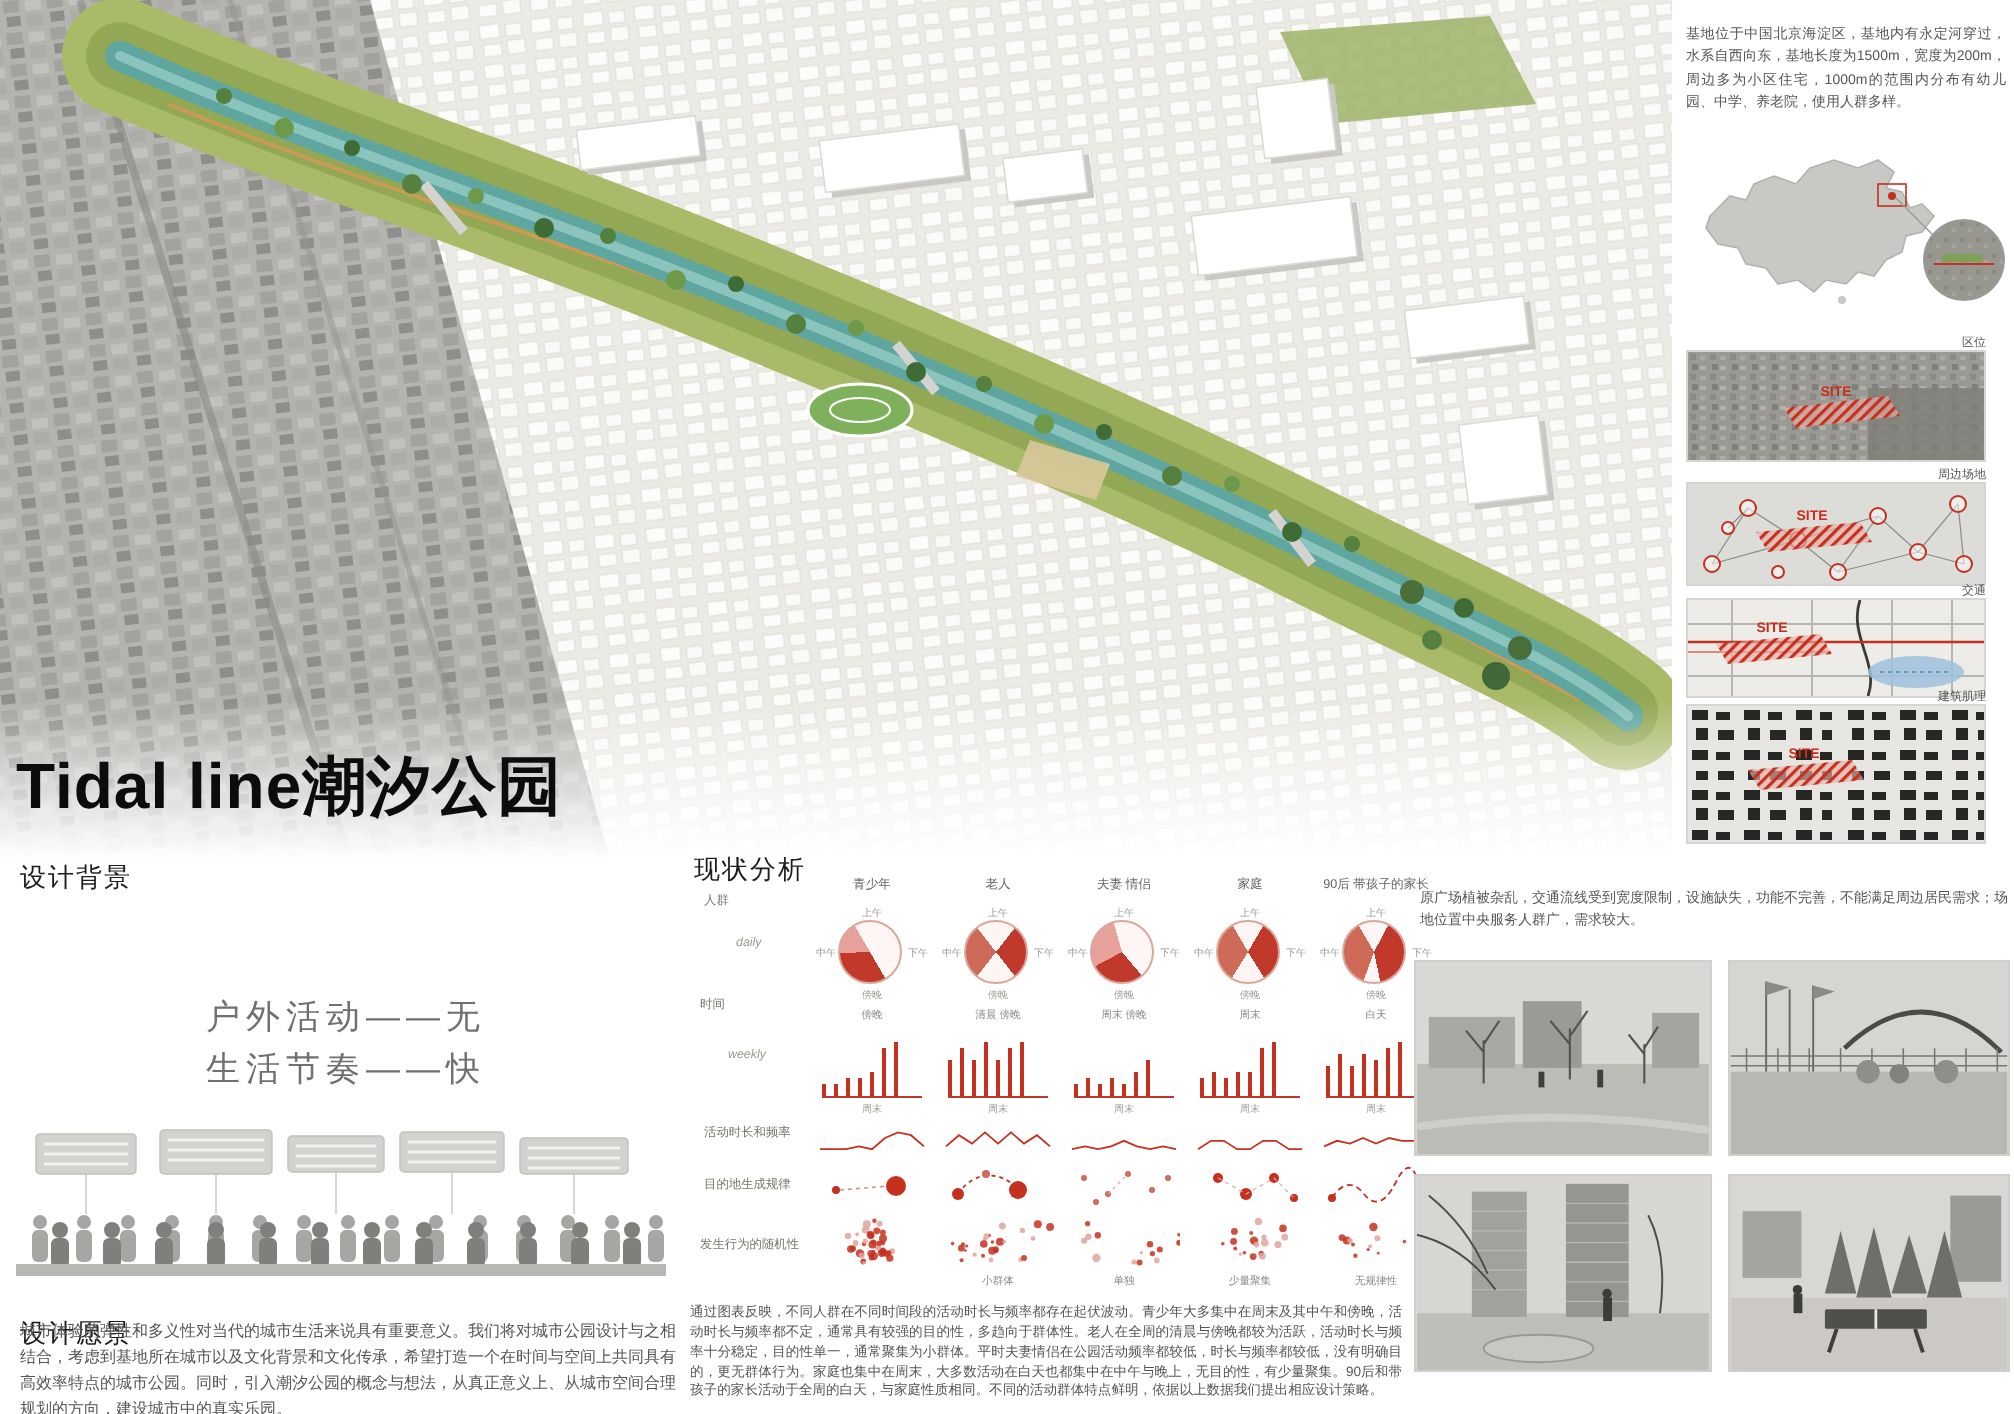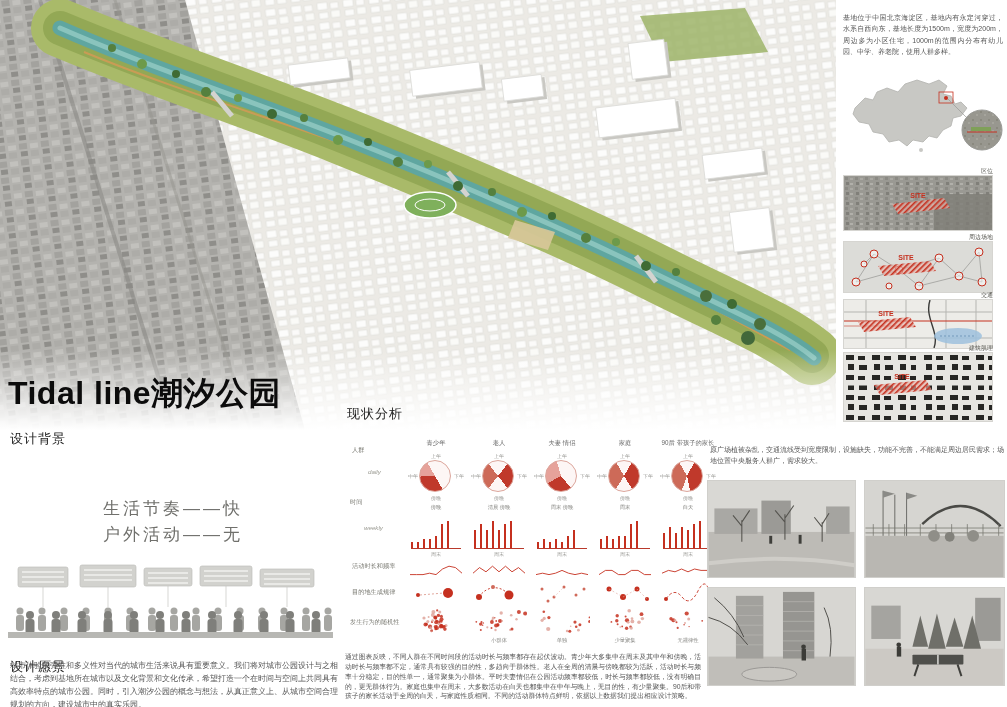--- a/index.html
+++ b/index.html
@@ -256,22 +256,22 @@
       <line x1="0" y1="30" x2="148" y2="30" stroke="#e6e5e1" stroke-width="5"></line>
       <line x1="74" y1="0" x2="74" y2="68" stroke="#e6e5e1" stroke-width="4"></line>
       <text x="58" y="26" font-size="7" font-weight="bold" fill="#c5301f" text-anchor="middle">SITE</text>
       <polygon points="30,32 82,27 88,37 36,42" fill="url(#hatch)"></polygon>
     </svg>
   </div>
 
   <div class="abs sec-h" style="left:10px;top:430px">设计背景</div>
 
   <div class="abs" style="left:103px;top:496px">
+    <div class="slogan-line">户外活动——无</div>
     <div class="slogan-line">生活节奏——快</div>
-    <div class="slogan-line">户外活动——无</div>
   </div>
 
   <svg id="crowd-svg" class="abs" style="left:8px;top:563px" width="325" height="76" viewBox="0 0 325 76">
       <rect x="10" y="4" width="50" height="20" rx="2" fill="#d2d2ce" stroke="#c0c0bc" stroke-width="0.7"></rect>
       <line x1="14" y1="9" x2="56" y2="9" stroke="#f0f0ee" stroke-width="1.4"></line>
       <line x1="14" y1="14" x2="56" y2="14" stroke="#f0f0ee" stroke-width="1.4"></line>
       <line x1="14" y1="19" x2="56" y2="19" stroke="#f0f0ee" stroke-width="1.4"></line>
       <line x1="35" y1="24" x2="35" y2="44" stroke="#c6c6c2" stroke-width="0.7"></line>
       <rect x="72" y="2" width="56" height="22" rx="2" fill="#d2d2ce" stroke="#c0c0bc" stroke-width="0.7"></rect>
       <line x1="76" y1="7" x2="124" y2="7" stroke="#f0f0ee" stroke-width="1.4"></line>
@@ -346,21 +346,21 @@
       <circle cx="282" cy="52" r="4" fill="#7f7f7b"></circle>
       <rect x="277.5" y="56" width="9" height="15" rx="3" fill="#7f7f7b"></rect>
       <circle cx="308" cy="52" r="4" fill="#7f7f7b"></circle>
       <rect x="303.5" y="56" width="9" height="15" rx="3" fill="#7f7f7b"></rect>
       <rect x="0" y="69" width="325" height="6" fill="#b7b7b3"></rect>
     </svg>
 
   <div class="abs sec-h" style="left:10px;top:658px">设计愿景</div>
   <div class="abs body-txt" style="left:10px;top:660px;width:328px">城市体验的弹性和多义性对当代的城市生活来说具有重要意义。我们将对城市公园设计与之相结合，考虑到基地所在城市以及文化背景和文化传承，希望打造一个在时间与空间上共同具有高效率特点的城市公园。同时，引入潮汐公园的概念与想法，从真正意义上、从城市空间合理规划的方向，建设城市中的真实乐园。</div>
 
-  <div class="abs sec-h" style="left:347px;top:405px">现状分析</div>
+  <div class="abs sec-h" style="left:347px;top:426px">现状分析</div>
 
   <div class="row-label" style="left:352px;top:446px">人群</div>
   <div class="row-label en" style="left:368px;top:468px">daily</div>
   <div class="row-label" style="left:350px;top:498px">时间</div>
   <div class="row-label en" style="left:364px;top:524px">weekly</div>
   <div class="row-label" style="left:352px;top:562px">活动时长和频率</div>
   <div class="row-label" style="left:352px;top:588px">目的地生成规律</div>
   <div class="row-label" style="left:350px;top:618px">发生行为的随机性</div>
 
   <div id="chart-grid">

